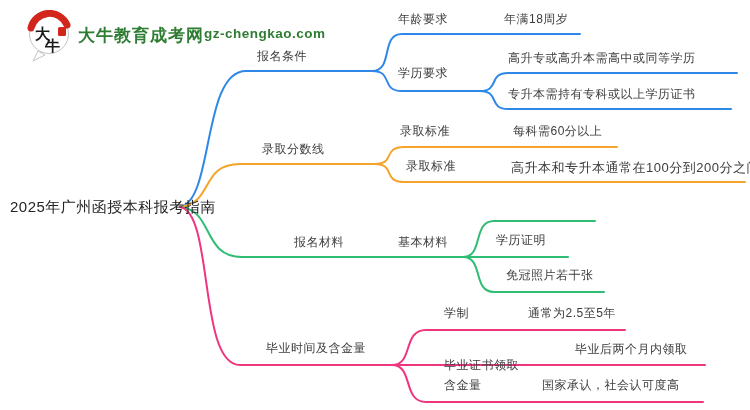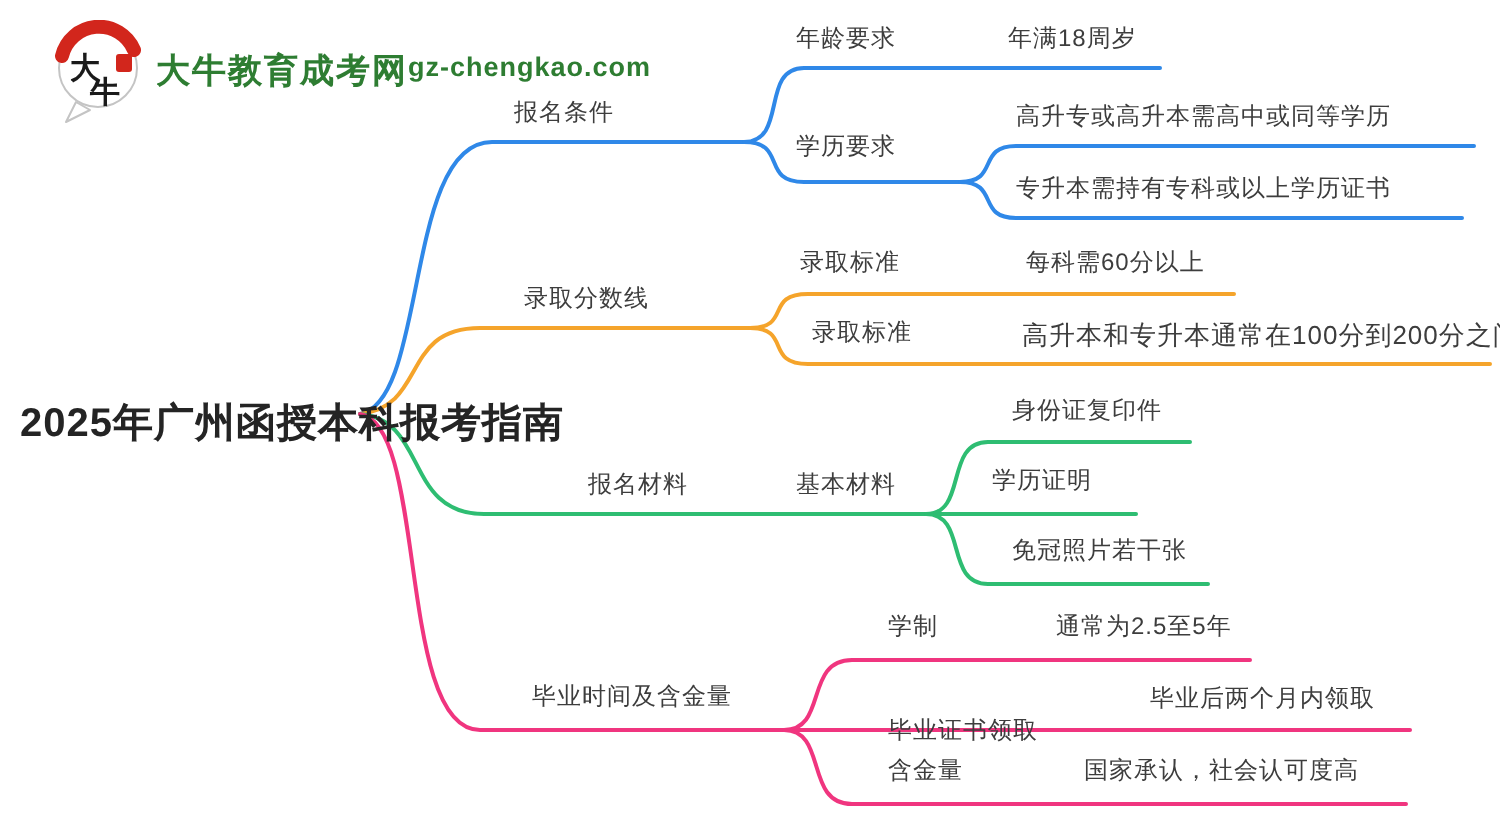--- a/index.html
+++ b/index.html
@@ -7,21 +7,21 @@
     position:relative;width:750px;height:410px;background:#ffffff;overflow:hidden;
     font-family:"Liberation Sans","DejaVu Sans",sans-serif;
   }
   .lines{position:absolute;left:0;top:0;width:750px;height:410px;}
   .label{
     position:absolute;white-space:nowrap;font-size:12px;color:#3d3d3d;
     line-height:1.15;letter-spacing:0.5px;
   }
   .label.small{font-size:13px;}
   .map-title{
-    position:absolute;left:10px;top:198px;font-size:20px;font-weight:700;
+    position:absolute;left:10px;top:198px;font-size:15px;font-weight:400;
     color:#242424;letter-spacing:0.5px;white-space:nowrap;
   }
   .logo{position:absolute;left:26px;top:10px;display:flex;align-items:center;}
   .logo-icon{width:46px;height:52px;}
   .logo-text{margin-left:6px;display:flex;}
   .logo-name{font-size:17px;font-weight:bold;color:#2e7d32;letter-spacing:1px;line-height:1.2;}
   .logo-url{font-size:13.5px;font-weight:bold;color:#2e7d32;letter-spacing:0.5px;line-height:1.2;}
 </style>
 </head>
 <body>
@@ -84,21 +84,20 @@
   <div class="label" style="left:508px;top:88px;">专升本需持有专科或以上学历证书</div>
 
   <div class="label" style="left:262px;top:143px;">录取分数线</div>
   <div class="label" style="left:400px;top:125px;">录取标准</div>
   <div class="label" style="left:513px;top:125px;">每科需60分以上</div>
   <div class="label" style="left:406px;top:160px;">录取标准</div>
   <div class="label small" style="left:511px;top:161px;">高升本和专升本通常在100分到200分之间</div>
 
   <div class="label" style="left:266px;top:236px;margin-left:28px;">报名材料</div>
   <div class="label" style="left:398px;top:236px;">基本材料</div>
-  <div class="label" style="left:506px;top:199px;">身份证复印件</div>
   <div class="label" style="left:496px;top:234px;">学历证明</div>
   <div class="label" style="left:506px;top:269px;">免冠照片若干张</div>
 
   <div class="label" style="left:266px;top:342px;">毕业时间及含金量</div>
   <div class="label" style="left:444px;top:307px;">学制</div>
   <div class="label" style="left:528px;top:307px;">通常为2.5至5年</div>
   <div class="label" style="left:444px;top:359px;">毕业证书领取</div>
   <div class="label" style="left:575px;top:343px;">毕业后两个月内领取</div>
   <div class="label" style="left:444px;top:379px;">含金量</div>
   <div class="label" style="left:542px;top:379px;">国家承认，社会认可度高</div>

